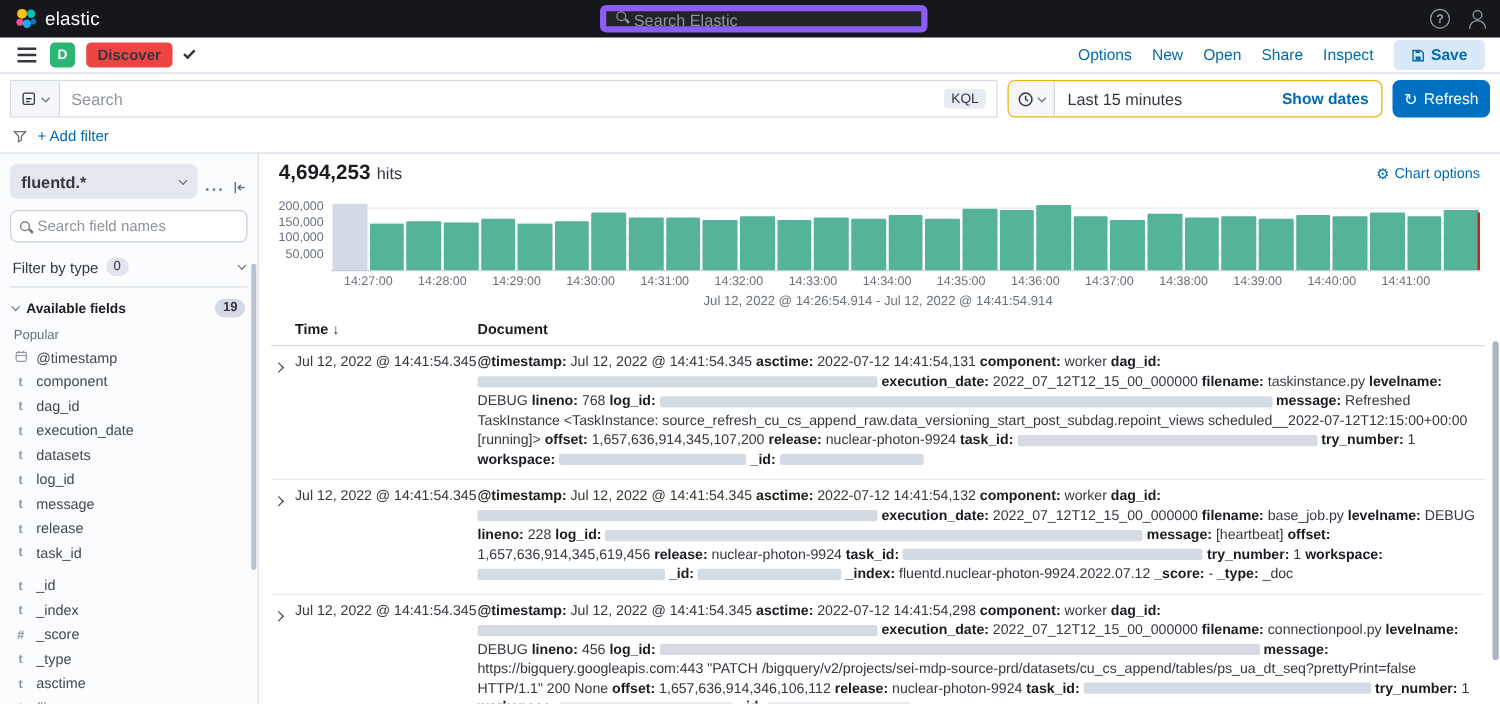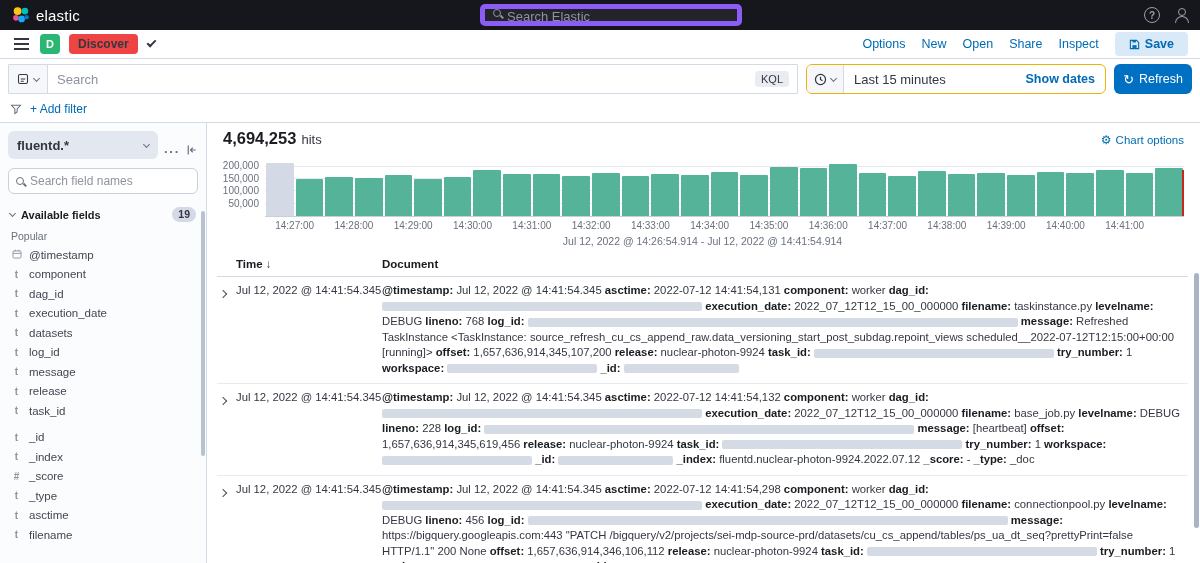--- a/index.html
+++ b/index.html
@@ -202,20 +202,25 @@
         <span>
           <svg width="12" height="12" viewBox="0 0 16 16">
               <path d="M3 2v12" stroke="#69707d" stroke-width="1.6"></path>
               <path d="M13 8H6m3-3L6 8l3 3" fill="none" stroke="#69707d" stroke-width="1.6"></path>
             </svg>
         </span>
       </div>
       <div class="field-search">
         <span class="mag" style="color:#69707d"></span>
         <span class="ph">Search field names</span>
+      </div>
+      <div class="filter-type">
+        <span>Filter by type</span>
+        <span class="cnt-badge">0</span>
+        <span class="chev"></span>
       </div>
       <div class="avail-row">
         <span class="chev"></span>
         <span>Available fields</span>
         <span class="cnt-badge dark">19</span>
       </div>
       <div class="popular-label">Popular</div>
       <div class="field-list">
           <div class="field-item">
             <span class="ficon"><svg width="10" height="10" viewBox="0 0 16 16">

